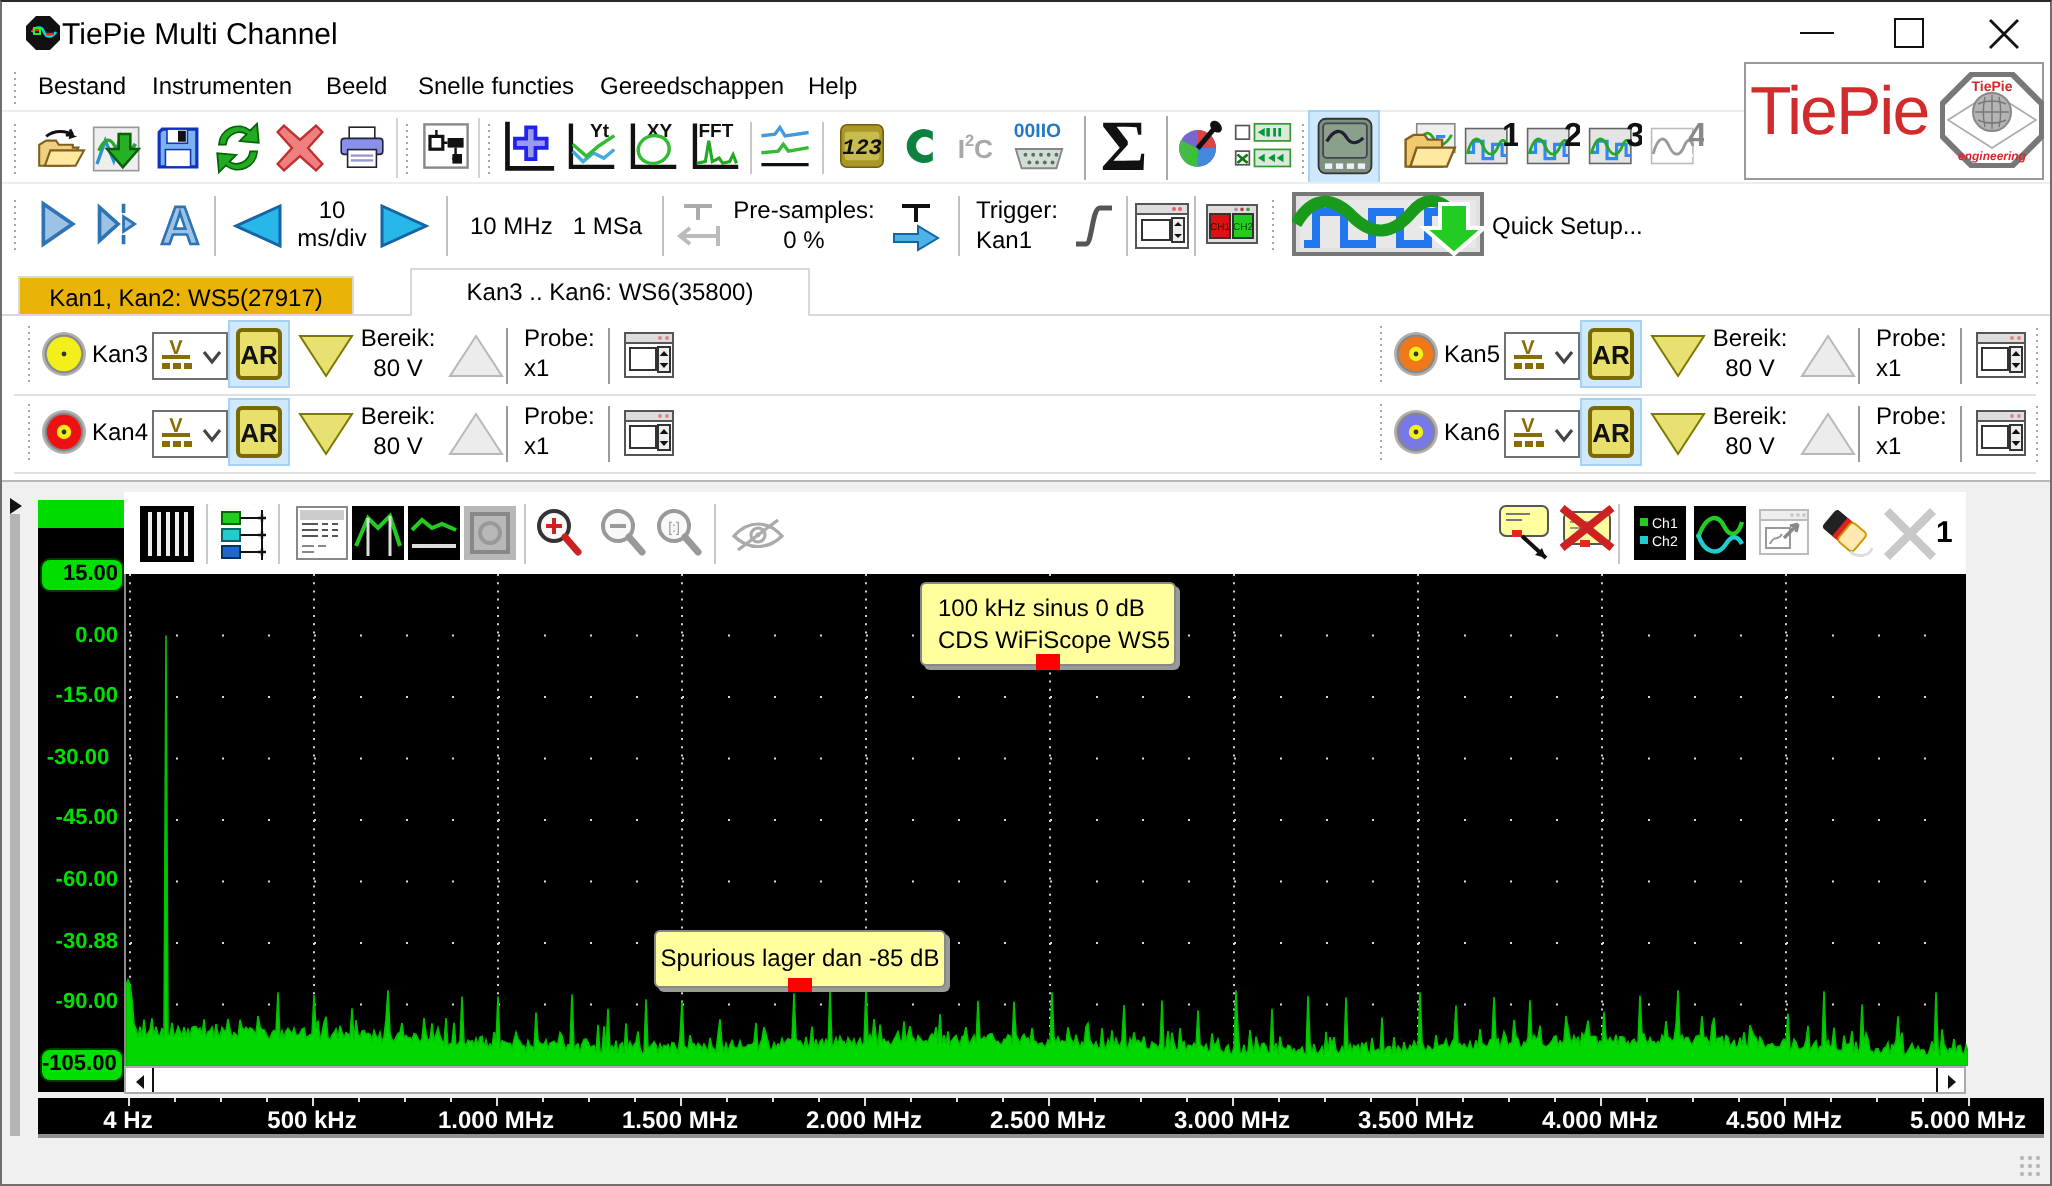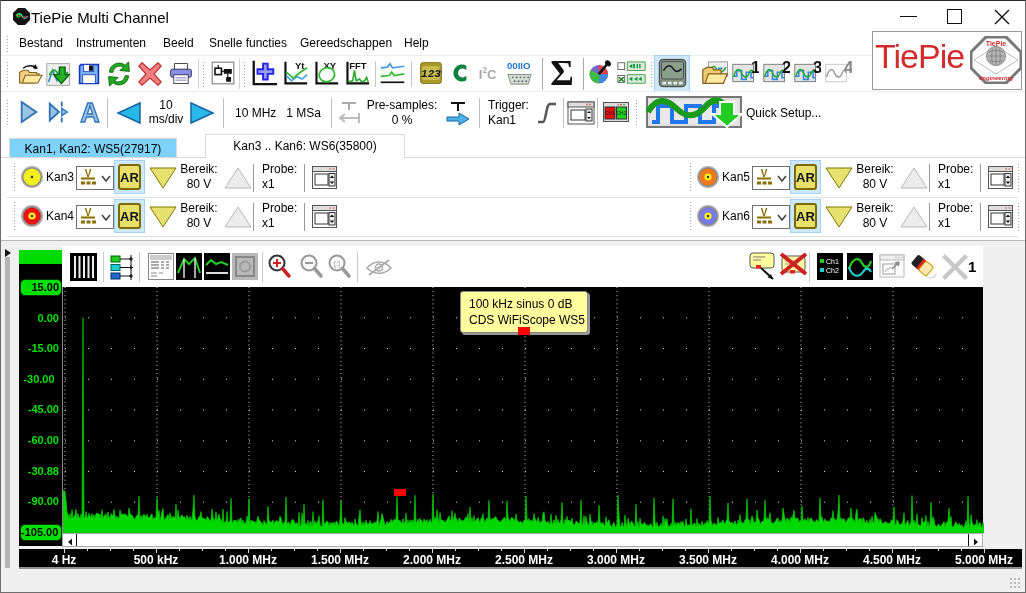--- a/index.html
+++ b/index.html
@@ -279,21 +279,21 @@
         <rect x="1" y="1" width="94" height="30" fill="#e0e0e0" stroke="#777" stroke-width="2"></rect>
 <rect x="4" y="4" width="88" height="24" fill="#e8e8e8"></rect>
 <path d="M6 26 h6 v-16 h14 v16 h14 v-16 h14 v16 h14 v-16 h10" stroke="#2277ee" stroke-width="4" fill="none"></path>
 <path d="M2 16 C10 2 20 2 30 12 C40 22 50 22 60 10 C66 3 72 3 78 8" stroke="#1a9a1a" stroke-width="6" fill="none"></path>
 <path d="M74 6 h14 v12 h8 l-15 13 -15 -13 h8 z" fill="#22cc22" stroke="#fff" stroke-width="2"></path>
       </svg></div>
   <div style="position:absolute;left:745px;top:14px;font-size:12px">Quick Setup...</div>
 </div>
 
 <div style="position:absolute;left:1px;top:132px;width:1024px;height:26px;background:#fff">
-  <div style="position:absolute;left:8px;top:6px;width:168px;height:20px;background:#7dd3fc;border:1px solid #d9d9d9;border-bottom:none;font-size:12px;text-align:center;line-height:20px">Kan1, Kan2: WS5(27917)</div>
+  <div style="position:absolute;left:8px;top:6px;width:168px;height:20px;background:#eab308;border:1px solid #d9d9d9;border-bottom:none;font-size:12px;text-align:center;line-height:20px">Kan1, Kan2: WS5(27917)</div>
   <div style="position:absolute;left:0;bottom:0;width:100%;height:1px;background:#d9d9d9"></div>
   <div style="position:absolute;left:204px;top:2px;width:200px;height:24px;background:#fff;border:1px solid #d9d9d9;border-bottom:none;font-size:12px;text-align:center;line-height:22px">Kan3 .. Kan6: WS6(35800)</div>
 </div>
 
 <div style="position:absolute;left:1px;top:158px;width:1024px;height:83px;background:#fff;border-bottom:1px solid #b8b8b8">
   <div style="position:absolute;left:9px;top:0px;width:676px;height:39px">
       <div class="grip" style="left:3px;top:4px;height:30px"></div>
       <div style="position:absolute;left:10px;top:7px"><svg width="24" height="24" viewBox="0 0 24 24" style="">
           <circle cx="12" cy="12" r="11" fill="#b0b0b0"></circle>
           <circle cx="12" cy="12" r="9.7" fill="#888"></circle>
@@ -618,20 +618,21 @@
       <line x1="2" y1="61.5" x2="921" y2="61.5" stroke="#d8d8d8" stroke-width="1" stroke-dasharray="1 22"></line>
       <line x1="2" y1="92.2" x2="921" y2="92.2" stroke="#d8d8d8" stroke-width="1" stroke-dasharray="1 22"></line>
       <line x1="2" y1="123.0" x2="921" y2="123.0" stroke="#d8d8d8" stroke-width="1" stroke-dasharray="1 22"></line>
       <line x1="2" y1="153.8" x2="921" y2="153.8" stroke="#d8d8d8" stroke-width="1" stroke-dasharray="1 22"></line>
       <line x1="2" y1="184.5" x2="921" y2="184.5" stroke="#d8d8d8" stroke-width="1" stroke-dasharray="1 22"></line>
       <line x1="2" y1="215.2" x2="921" y2="215.2" stroke="#d8d8d8" stroke-width="1" stroke-dasharray="1 22"></line>
 <path d="M0,246 L0,205.4 L1,202.9 L2,205.4 L3,212.8 L4,225.1 L5,227.5 L6,231.7 L7,226.3 L8,231.5 L9,222.8 L10,231.2 L11,229.5 L12,227.8 L13,222.2 L14,230.9 L15,226.3 L16,230.4 L17,230.9 L18,227.0 L19,231.6 L20,30.8 L21,230.6 L22,230.2 L23,224.5 L24,230.7 L25,229.9 L26,226.3 L27,228.7 L28,231.1 L29,226.6 L30,230.7 L31,227.7 L32,231.0 L33,226.8 L34,226.3 L35,226.3 L36,227.9 L37,227.1 L38,230.4 L39,222.7 L40,231.8 L41,228.8 L42,228.4 L43,226.6 L44,232.1 L45,225.1 L46,230.0 L47,231.4 L48,226.7 L49,228.2 L50,228.6 L51,222.4 L52,227.9 L53,232.1 L54,229.3 L55,230.3 L56,231.8 L57,222.9 L58,226.8 L59,228.0 L60,226.7 L61,228.1 L62,227.0 L63,227.5 L64,228.8 L65,230.0 L66,221.0 L67,226.3 L68,227.9 L69,227.9 L70,229.7 L71,231.9 L72,232.3 L73,229.5 L74,228.2 L75,228.8 L76,209.1 L77,232.5 L78,228.4 L79,231.6 L80,228.6 L81,227.2 L82,228.6 L83,230.1 L84,227.1 L85,230.4 L86,230.8 L87,229.8 L88,227.6 L89,227.0 L90,231.9 L91,231.2 L92,230.4 L93,230.0 L94,210.5 L95,227.0 L96,223.3 L97,232.9 L98,229.6 L99,224.3 L100,221.4 L101,231.8 L102,233.0 L103,230.6 L104,229.3 L105,227.5 L106,232.2 L107,225.9 L108,229.1 L109,231.9 L110,229.3 L111,229.9 L112,231.3 L113,217.2 L114,233.3 L115,223.1 L116,230.0 L117,231.6 L118,228.6 L119,228.2 L120,230.1 L121,229.7 L122,230.2 L123,232.9 L124,228.2 L125,231.0 L126,232.4 L127,229.2 L128,234.0 L129,231.2 L130,222.7 L131,208.1 L132,229.8 L133,232.7 L134,233.9 L135,231.7 L136,229.7 L137,229.2 L138,224.5 L139,231.8 L140,230.7 L141,232.0 L142,231.8 L143,233.0 L144,229.8 L145,230.2 L146,232.3 L147,234.3 L148,232.5 L149,222.1 L150,229.8 L151,233.3 L152,232.4 L153,224.7 L154,233.4 L155,230.3 L156,227.0 L157,231.1 L158,233.3 L159,235.1 L160,222.0 L161,236.2 L162,235.0 L163,234.5 L164,224.4 L165,235.9 L166,235.1 L167,233.5 L168,211.3 L169,234.3 L170,235.9 L171,233.1 L172,233.8 L173,233.3 L174,235.7 L175,232.2 L176,235.3 L177,231.6 L178,231.2 L179,236.6 L180,233.0 L181,237.0 L182,235.0 L183,236.9 L184,229.0 L185,233.6 L186,211.3 L187,237.2 L188,233.3 L189,233.8 L190,234.3 L191,234.7 L192,234.7 L193,237.1 L194,233.1 L195,229.1 L196,232.5 L197,233.7 L198,235.6 L199,235.9 L200,238.5 L201,233.4 L202,235.8 L203,236.2 L204,237.7 L205,219.3 L206,233.3 L207,234.5 L208,235.0 L209,235.3 L210,232.9 L211,237.4 L212,234.5 L213,234.1 L214,233.6 L215,234.9 L216,234.5 L217,229.3 L218,230.8 L219,235.4 L220,237.9 L221,235.3 L222,235.4 L223,210.1 L224,237.1 L225,235.6 L226,234.9 L227,239.4 L228,235.1 L229,232.7 L230,232.5 L231,234.1 L232,236.6 L233,236.2 L234,235.8 L235,239.3 L236,225.4 L237,238.8 L238,238.8 L239,226.2 L240,237.3 L241,217.4 L242,237.6 L243,235.9 L244,238.2 L245,233.3 L246,239.7 L247,235.3 L248,234.4 L249,239.7 L250,224.6 L251,237.3 L252,234.0 L253,236.8 L254,235.6 L255,234.0 L256,228.7 L257,237.2 L258,239.7 L259,239.2 L260,212.6 L261,237.2 L262,236.4 L263,235.2 L264,233.8 L265,235.5 L266,239.3 L267,235.1 L268,237.7 L269,235.7 L270,236.3 L271,235.3 L272,238.4 L273,234.3 L274,234.6 L275,237.2 L276,239.2 L277,231.5 L278,213.7 L279,235.9 L280,236.8 L281,237.6 L282,230.6 L283,234.7 L284,235.0 L285,237.1 L286,234.7 L287,235.6 L288,237.6 L289,235.0 L290,236.9 L291,238.9 L292,231.9 L293,236.5 L294,237.6 L295,238.9 L296,230.0 L297,222.6 L298,235.0 L299,238.4 L300,234.8 L301,238.5 L302,235.7 L303,233.4 L304,236.4 L305,237.2 L306,236.6 L307,233.5 L308,236.7 L309,236.7 L310,236.5 L311,235.4 L312,235.5 L313,235.3 L314,234.1 L315,224.4 L316,238.5 L317,235.3 L318,232.6 L319,226.6 L320,230.0 L321,233.9 L322,237.9 L323,237.5 L324,234.3 L325,236.9 L326,235.0 L327,235.8 L328,232.2 L329,235.1 L330,233.6 L331,232.4 L332,232.9 L333,232.7 L334,209.6 L335,232.4 L336,233.9 L337,233.4 L338,235.1 L339,236.8 L340,231.5 L341,236.6 L342,234.9 L343,226.3 L344,236.8 L345,232.7 L346,237.0 L347,233.8 L348,232.7 L349,235.9 L350,232.8 L351,235.8 L352,208.2 L353,236.0 L354,235.1 L355,232.0 L356,235.4 L357,231.3 L358,233.5 L359,233.9 L360,236.5 L361,231.9 L362,233.5 L363,235.0 L364,232.6 L365,236.6 L366,234.3 L367,232.2 L368,235.6 L369,234.5 L370,207.1 L371,233.3 L372,230.3 L373,233.1 L374,222.6 L375,231.1 L376,235.8 L377,225.3 L378,233.4 L379,232.6 L380,234.3 L381,233.6 L382,235.6 L383,234.8 L384,232.8 L385,230.9 L386,228.8 L387,233.1 L388,233.8 L389,223.7 L390,233.5 L391,230.0 L392,226.1 L393,231.5 L394,232.4 L395,235.8 L396,230.9 L397,232.0 L398,233.5 L399,234.0 L400,233.4 L401,234.2 L402,231.3 L403,229.9 L404,231.3 L405,226.6 L406,235.1 L407,220.0 L408,234.6 L409,230.6 L410,235.2 L411,228.7 L412,235.3 L413,233.1 L414,231.7 L415,230.7 L416,233.7 L417,235.6 L418,231.4 L419,230.9 L420,226.5 L421,233.6 L422,235.1 L423,232.6 L424,230.7 L425,234.8 L426,213.4 L427,232.4 L428,232.7 L429,231.4 L430,232.6 L431,230.7 L432,230.0 L433,229.8 L434,232.3 L435,233.9 L436,233.7 L437,235.2 L438,235.1 L439,232.6 L440,232.5 L441,230.4 L442,231.0 L443,235.3 L444,213.8 L445,230.6 L446,232.6 L447,235.0 L448,231.4 L449,230.1 L450,232.2 L451,232.1 L452,234.0 L453,226.9 L454,233.5 L455,234.0 L456,235.4 L457,234.8 L458,234.5 L459,236.3 L460,235.7 L461,232.9 L462,234.1 L463,209.1 L464,232.1 L465,233.8 L466,231.6 L467,234.3 L468,233.4 L469,233.7 L470,234.3 L471,226.7 L472,231.5 L473,233.4 L474,235.2 L475,230.4 L476,234.1 L477,236.9 L478,234.1 L479,235.4 L480,226.3 L481,224.7 L482,233.4 L483,234.9 L484,236.2 L485,234.1 L486,237.0 L487,236.9 L488,227.1 L489,235.9 L490,237.4 L491,232.9 L492,235.7 L493,228.2 L494,236.1 L495,232.3 L496,235.2 L497,236.3 L498,232.7 L499,215.5 L500,236.1 L501,237.3 L502,232.3 L503,234.6 L504,229.2 L505,234.1 L506,233.1 L507,234.3 L508,234.4 L509,231.3 L510,236.9 L511,237.6 L512,237.4 L513,234.1 L514,234.9 L515,235.4 L516,237.2 L517,235.0 L518,213.3 L519,238.6 L520,236.5 L521,228.6 L522,237.6 L523,229.3 L524,234.8 L525,237.7 L526,238.3 L527,227.1 L528,235.0 L529,233.9 L530,238.5 L531,235.7 L532,235.7 L533,236.6 L534,234.6 L535,236.6 L536,218.2 L537,235.1 L538,236.2 L539,237.3 L540,235.2 L541,238.6 L542,238.7 L543,229.7 L544,235.8 L545,234.8 L546,232.6 L547,237.6 L548,238.7 L549,239.9 L550,236.8 L551,235.5 L552,239.5 L553,240.1 L554,236.6 L555,208.1 L556,227.9 L557,239.4 L558,239.5 L559,235.4 L560,240.2 L561,238.3 L562,228.1 L563,235.9 L564,239.8 L565,231.3 L566,235.2 L567,238.3 L568,234.8 L569,234.6 L570,236.2 L571,239.2 L572,239.3 L573,217.4 L574,238.5 L575,234.7 L576,240.5 L577,231.3 L578,236.5 L579,237.2 L580,238.0 L581,235.6 L582,236.0 L583,238.7 L584,237.4 L585,239.6 L586,237.9 L587,238.1 L588,236.6 L589,239.5 L590,240.3 L591,210.9 L592,234.7 L593,239.2 L594,235.1 L595,239.1 L596,239.8 L597,238.5 L598,236.3 L599,240.6 L600,228.9 L601,238.7 L602,231.6 L603,235.0 L604,231.6 L605,238.0 L606,239.7 L607,239.0 L608,236.4 L609,239.3 L610,211.7 L611,238.0 L612,235.1 L613,238.6 L614,235.8 L615,236.5 L616,235.4 L617,238.5 L618,234.6 L619,236.0 L620,234.4 L621,238.8 L622,239.6 L623,231.9 L624,238.1 L625,238.4 L626,237.6 L627,239.0 L628,221.7 L629,239.4 L630,237.3 L631,236.3 L632,236.4 L633,239.7 L634,231.5 L635,239.4 L636,236.1 L637,237.6 L638,239.5 L639,234.1 L640,237.9 L641,238.3 L642,235.7 L643,237.2 L644,233.6 L645,235.5 L646,236.8 L647,209.1 L648,234.1 L649,236.8 L650,238.9 L651,235.9 L652,236.8 L653,238.1 L654,237.5 L655,230.5 L656,236.4 L657,235.8 L658,235.4 L659,235.3 L660,232.7 L661,236.5 L662,236.6 L663,234.2 L664,232.5 L665,215.8 L666,234.6 L667,234.9 L668,236.5 L669,235.0 L670,236.7 L671,237.1 L672,233.8 L673,237.4 L674,237.3 L675,233.2 L676,236.9 L677,227.6 L678,234.7 L679,235.4 L680,236.2 L681,235.7 L682,233.0 L683,232.5 L684,211.5 L685,233.2 L686,232.4 L687,236.7 L688,233.3 L689,228.9 L690,231.5 L691,236.4 L692,234.6 L693,234.7 L694,222.9 L695,231.3 L696,232.6 L697,236.3 L698,236.8 L699,234.0 L700,235.0 L701,231.7 L702,213.2 L703,233.0 L704,230.7 L705,232.5 L706,231.8 L707,225.8 L708,235.1 L709,235.9 L710,236.5 L711,235.7 L712,234.8 L713,233.5 L714,231.3 L715,230.9 L716,235.9 L717,233.4 L718,235.1 L719,233.3 L720,221.0 L721,226.8 L722,232.2 L723,234.5 L724,230.9 L725,233.5 L726,231.7 L727,236.0 L728,229.7 L729,231.5 L730,228.3 L731,223.3 L732,231.1 L733,231.5 L734,231.1 L735,231.3 L736,235.4 L737,233.5 L738,234.4 L739,218.9 L740,232.4 L741,233.6 L742,231.9 L743,233.7 L744,233.8 L745,230.4 L746,235.4 L747,231.4 L748,231.4 L749,231.8 L750,235.3 L751,233.8 L752,235.9 L753,233.5 L754,232.6 L755,234.7 L756,234.0 L757,210.8 L758,229.9 L759,230.1 L760,233.5 L761,234.9 L762,231.8 L763,234.0 L764,233.8 L765,235.1 L766,233.7 L767,234.8 L768,230.6 L769,232.2 L770,223.5 L771,231.9 L772,232.1 L773,233.8 L774,232.5 L775,225.5 L776,208.1 L777,232.6 L778,230.6 L779,233.4 L780,231.8 L781,231.8 L782,233.9 L783,235.6 L784,233.4 L785,231.3 L786,230.7 L787,231.6 L788,221.1 L789,232.2 L790,231.7 L791,233.4 L792,235.5 L793,225.7 L794,221.9 L795,233.8 L796,231.9 L797,232.1 L798,231.3 L799,236.0 L800,230.8 L801,231.7 L802,236.3 L803,234.7 L804,233.3 L805,236.7 L806,236.0 L807,231.9 L808,236.1 L809,229.2 L810,235.4 L811,235.7 L812,225.6 L813,228.4 L814,230.8 L815,231.8 L816,235.5 L817,231.6 L818,233.2 L819,235.9 L820,236.9 L821,235.3 L822,235.4 L823,234.8 L824,235.9 L825,236.6 L826,236.4 L827,236.4 L828,234.0 L829,232.5 L830,233.7 L831,219.8 L832,238.0 L833,236.7 L834,232.6 L835,234.2 L836,237.1 L837,237.8 L838,237.1 L839,236.6 L840,233.5 L841,225.9 L842,238.3 L843,236.6 L844,234.8 L845,233.5 L846,238.9 L847,236.2 L848,236.3 L849,208.6 L850,235.5 L851,233.2 L852,236.9 L853,235.3 L854,226.8 L855,237.0 L856,238.1 L857,238.2 L858,238.7 L859,230.8 L860,235.6 L861,235.1 L862,234.7 L863,228.5 L864,239.7 L865,234.0 L866,239.7 L867,236.6 L868,215.2 L869,235.1 L870,229.7 L871,232.5 L872,238.3 L873,238.6 L874,239.8 L875,237.4 L876,237.4 L877,239.6 L878,239.3 L879,237.1 L880,236.6 L881,234.4 L882,240.3 L883,235.4 L884,236.1 L885,233.3 L886,221.2 L887,234.6 L888,229.3 L889,240.1 L890,239.9 L891,238.6 L892,236.6 L893,234.8 L894,237.6 L895,238.3 L896,236.2 L897,238.5 L898,237.8 L899,238.1 L900,240.5 L901,240.4 L902,237.4 L903,233.7 L904,238.9 L905,209.1 L906,236.2 L907,240.8 L908,227.6 L909,234.9 L910,237.2 L911,239.0 L912,237.2 L913,237.8 L914,232.5 L915,239.3 L916,236.0 L917,235.6 L918,239.1 L919,240.3 L920,235.7 L921,238.9 L921,246 Z" fill="#00d800" stroke="#00c000" stroke-width="0.8"></path>
 </svg>
   <div style="position:absolute;left:397px;top:4px;width:128px;height:42px;background:#ffff9e;border:1px solid #888;border-radius:3px;box-shadow:2px 2px 0 #999;font-size:12px;line-height:16px;padding:4px 0 0 8px">100 kHz sinus 0 dB<br>CDS WiFiScope WS5</div>
   <div style="position:absolute;left:455px;top:40px;width:12px;height:8px;background:#f00"></div>
+  <div style="position:absolute;left:264px;top:178px;width:146px;height:29px;background:#ffff9e;border:1px solid #888;border-radius:3px;box-shadow:2px 2px 0 #999;font-size:12px;line-height:26px;text-align:center">Spurious lager dan -85 dB</div>
   <div style="position:absolute;left:331px;top:202px;width:12px;height:7px;background:#f00"></div>
 </div>
 
 <div style="position:absolute;left:62px;top:533px;width:921px;height:14px;background:#fff;border:1px solid #aaa">
   <div style="position:absolute;left:0px;top:0px;width:14px;height:12px;background:#fff;border-right:1px solid #111"><svg width="14" height="12" viewBox="0 0 14 12" style="">
         <path d="M9 2.5 L5 6 L9 9.5 Z" fill="#111"></path>
       </svg></div>
   <div style="position:absolute;right:0px;top:0px;width:14px;height:12px;background:#fff;border-left:1px solid #111"><svg width="14" height="12" viewBox="0 0 14 12" style="">
         <path d="M5 2.5 L9 6 L5 9.5 Z" fill="#111"></path>
       </svg></div>

